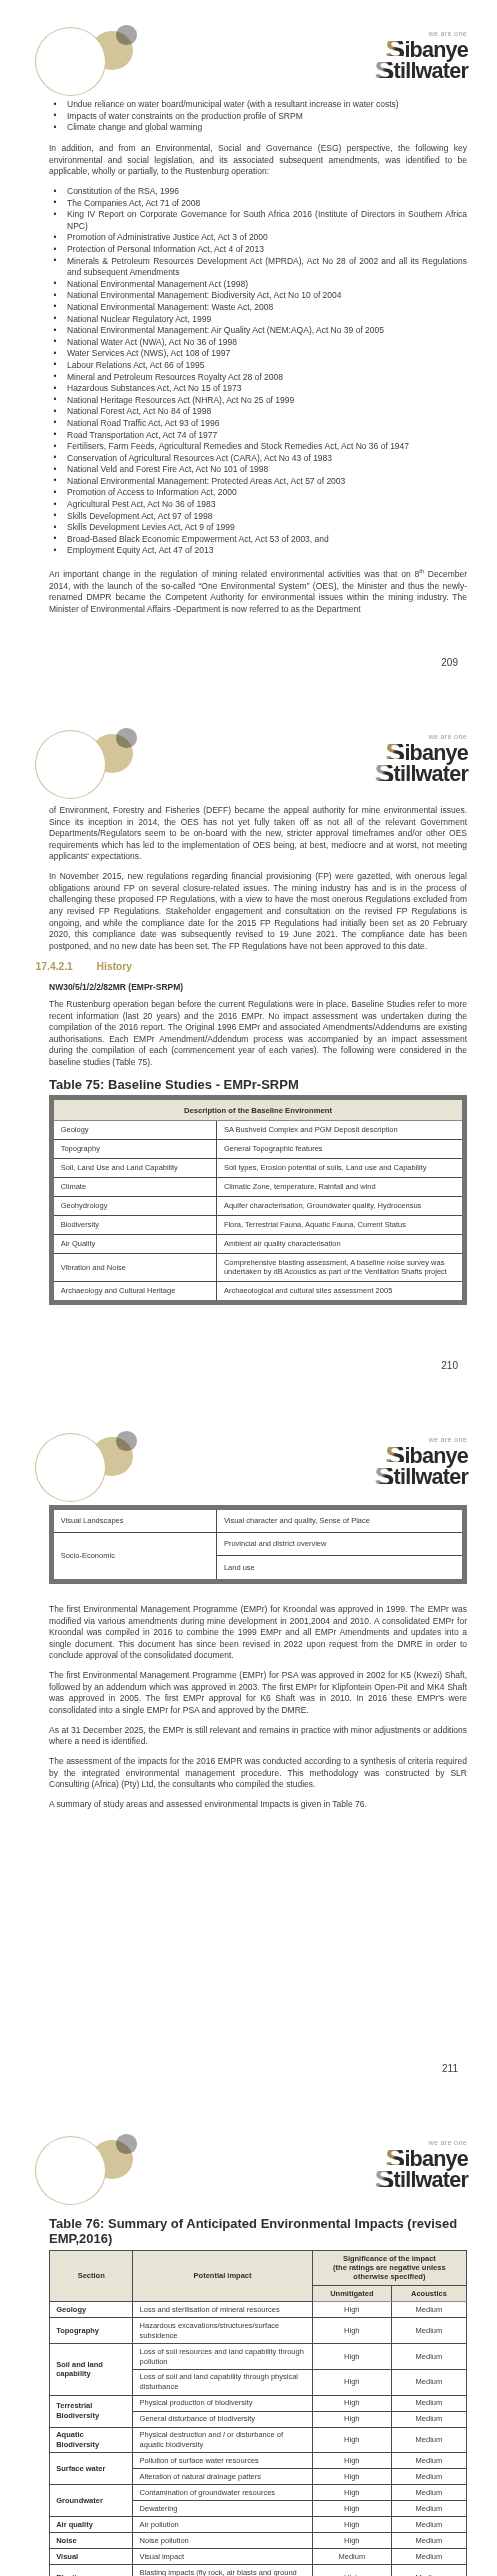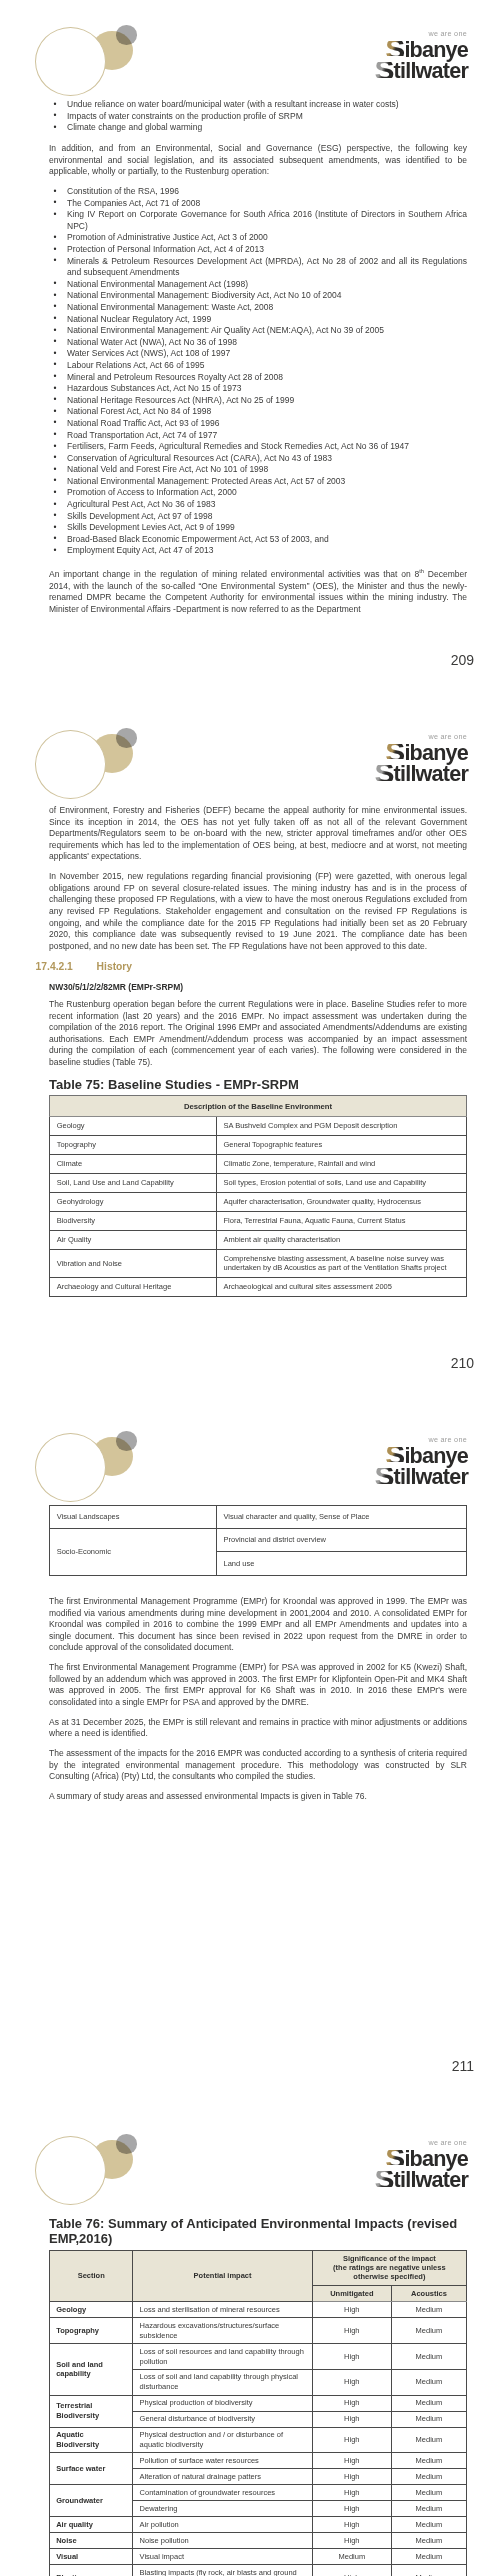--- a/index.html
+++ b/index.html
@@ -34,25 +34,25 @@
   .bullets li { font-size:8.5px; line-height:11.6px; padding-left:18px; position:relative;
                 text-align:justify; }
   .bullets li::before { content:"\2022"; position:absolute; left:4.6px; top:-0.5px; color:#2f2f2e; }
   .h-gray { color:#8d8d8d; font-size:10.8px; font-weight:700; margin:3.1px 0 11.3px -13.4px; }
   .h-gray .h-num { margin-right:6.2px; }
   .h-gold { color:#b2985c; font-size:10.3px; font-weight:700; margin:0 0 10.3px -13.4px; }
   .h-gold .h-num { display:inline-block; min-width:61px; }
   .bold-head { font-weight:700; color:#2f2f2e; font-size:8.5px; margin:0 0 7.2px 0;
                text-align:justify; }
   .table-title { font-weight:700; color:#2f2f2e; font-size:13px; margin:7.2px 0 3.6px 0; }
-  .page-number { position:absolute; right:24px; bottom:35px; font-size:14px; color:#3b3b3a; }
+  .page-number { position:absolute; right:40px; bottom:35px; font-size:10px; color:#3b3b3a; }
 
   
   table { border-collapse:collapse; width:100%; table-layout:fixed; }
-  .t75 { border:1px solid #737373;padding-left:37px; }
+  .t75 { border:5px solid #737373;padding-left:37px; }
   .t75 th { background:#e8e4d5; font-weight:700; font-size:7.7px; color:#2f2f2e;
             padding:5.2px 4.1px; text-align:center; border-bottom:1.5px solid #8a8a8a; }
   .t75 td { border:0.5px solid #4a4a4a; font-size:7.5px; padding:4.1px 6.7px; line-height:9.8px;
             vertical-align:middle; word-wrap:break-word; }
   .t75.cont td { padding:6.2px 6.7px; }
   .t75 { margin-bottom:5.2px; }
   .t75.cont { margin-bottom:20.6px; }
 
   .t76 { border:1px solid #4a4a4a; margin-bottom:12.4px; }
   .t76 th { background:#e8e4d5; font-weight:700; font-size:7.5px; color:#2f2f2e;
@@ -153,26 +153,26 @@
         <tbody>
           <tr>
               <td>Geology</td>
               <td>SA Bushveld Complex and PGM Deposit description</td>
             </tr>
           <tr>
               <td>Topography</td>
               <td>General Topographic features</td>
             </tr>
           <tr>
+              <td>Soil, Land Use and Land Capability</td>
+              <td>Soil types, Erosion potential of soils, Land use and Capability</td>
+            </tr>
+          <tr>
               <td>Climate</td>
               <td>Climatic Zone, temperature, Rainfall and wind</td>
-            </tr>
-          <tr>
-              <td>Soil, Land Use and Land Capability</td>
-              <td>Soil types, Erosion potential of soils, Land use and Capability</td>
             </tr>
           <tr>
               <td>Geohydrology</td>
               <td>Aquifer characterisation, Groundwater quality, Hydrocensus</td>
             </tr>
           <tr>
               <td>Biodiversity</td>
               <td>Flora, Terrestrial Fauna, Aquatic Fauna, Current Status</td>
             </tr>
           <tr>

